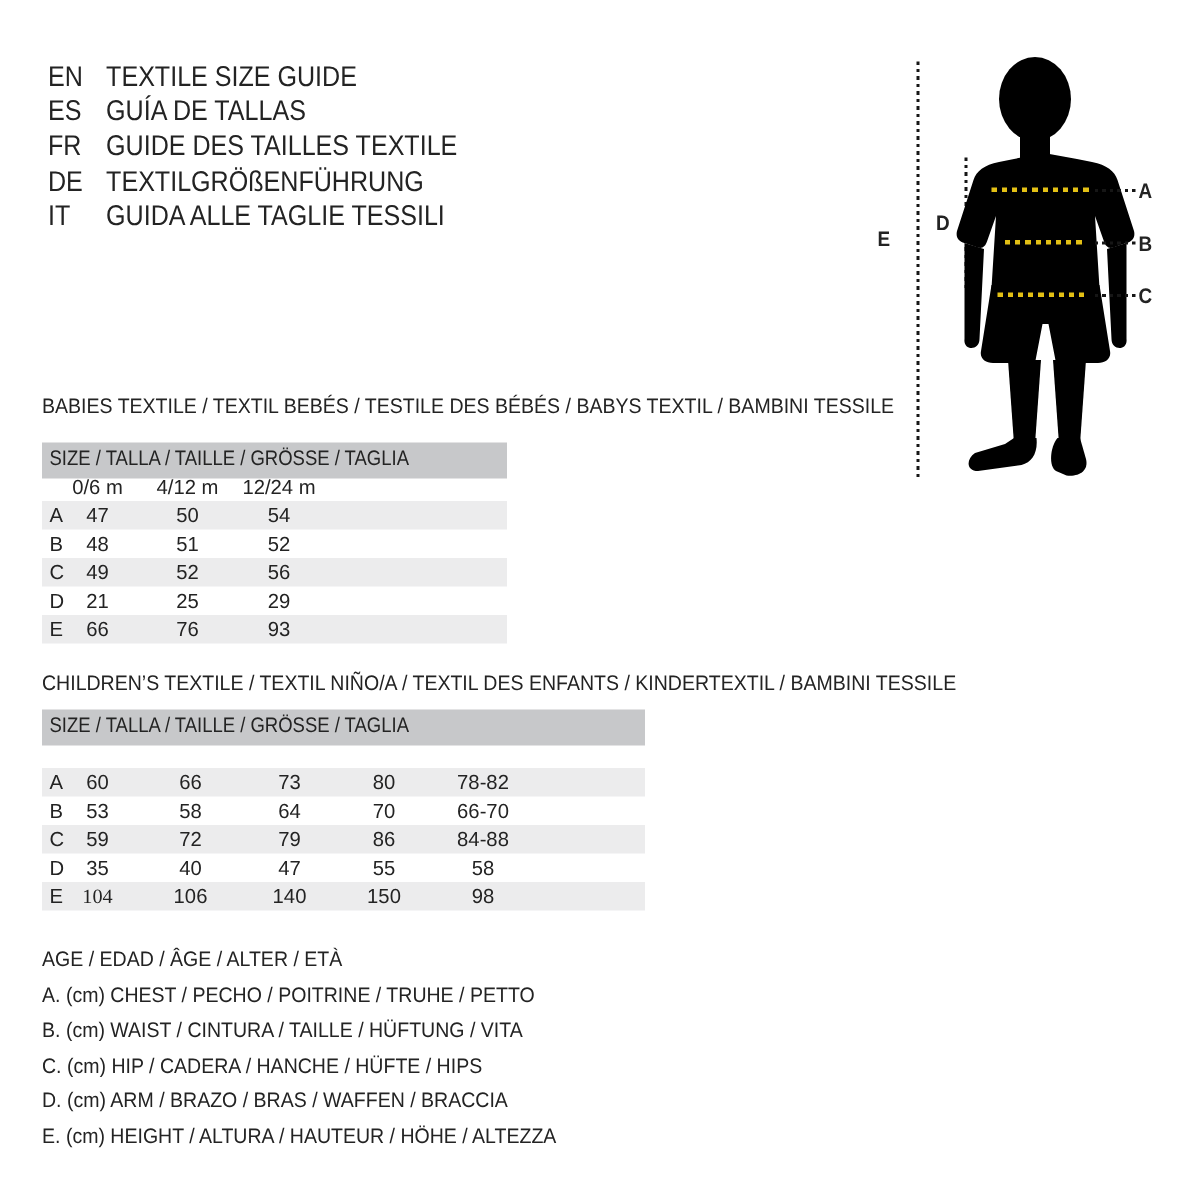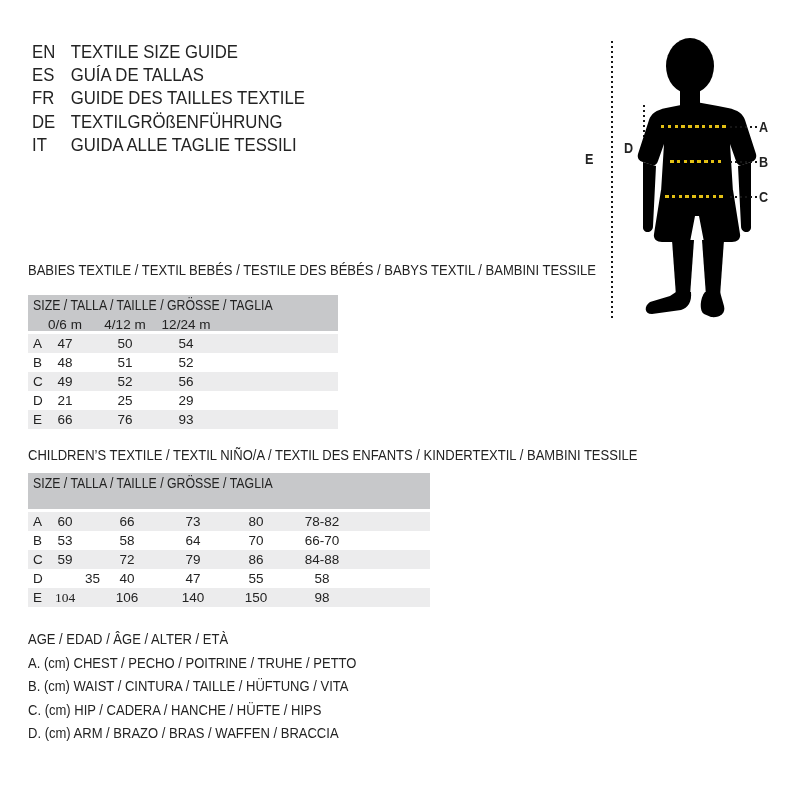--- a/index.html
+++ b/index.html
@@ -22,21 +22,21 @@
   .vdots { width:2px; background:repeating-linear-gradient(180deg, #161616 0 2.2px, transparent 2.2px 5px); }
   .hdots { height:2px; background:repeating-linear-gradient(90deg, #161616 0 2.2px, transparent 2.2px 5px); }
   .ydash { height:3px; background:repeating-linear-gradient(90deg, var(--yellow,#e3c015) 0 3.5px, transparent 3.5px 6.8px); }
   #silhouette * { fill:var(--sil,#000000); }
 
   
   .sec-title { font-size:14px; }
 
   
   .stable { font-size:13.5px; }
-  .size-bar { position:absolute; left:0; top:0; right:0; height:36px; background:var(--bar,#c7c8ca); line-height:20px; padding-left:5px; font-size:14px; }
+  .size-bar { position:absolute; left:0; top:0; right:0; height:24px; background:var(--bar,#c7c8ca); line-height:20px; padding-left:5px; font-size:14px; }
   .trow { position:absolute; left:0; right:0; height:19px; line-height:19px; }
   .trow.band { background:var(--band,#ececed); }
   .row-label { position:absolute; left:5px; }
   .tcell { position:absolute; width:70px; text-align:center; white-space:nowrap; }
 
   
   #legend { font-size:14px; }
   .legend-line { height:23.5px; line-height:23.5px; white-space:nowrap; }
 </style>
 </head>
@@ -150,21 +150,21 @@
       <div class="trow band" style="top: 77px;">
         <span class="row-label">C</span>
         <span class="tcell" style="left: 2px;">59</span>
         <span class="tcell" style="left: 64px;">72</span>
         <span class="tcell" style="left: 130px;">79</span>
         <span class="tcell" style="left: 193px;">86</span>
         <span class="tcell" style="left: 259px;">84-88</span>
       </div>
       <div class="trow" style="top: 96px;">
         <span class="row-label">D</span>
-        <span class="tcell" style="left: 2px; text-align: right;">35</span>
+        <span class="tcell" style="left: 2px;">35</span>
         <span class="tcell" style="left: 64px;">40</span>
         <span class="tcell" style="left: 130px;">47</span>
         <span class="tcell" style="left: 193px;">55</span>
         <span class="tcell" style="left: 259px;">58</span>
       </div>
       <div class="trow band" style="top: 115px;">
         <span class="row-label">E</span>
         <span class="tcell" style="left: 2px; font-family: Liberation Serif, serif;">104</span>
         <span class="tcell" style="left: 64px;">106</span>
         <span class="tcell" style="left: 130px;">140</span>
@@ -172,15 +172,16 @@
         <span class="tcell" style="left: 259px;">98</span>
       </div>
     </div>
 
   <div class="abs" id="legend" style="left:28px; top:628px;">
       <div class="legend-line"><span class="cond93">AGE / EDAD / ÂGE / ALTER / ETÀ</span></div>
       <div class="legend-line"><span class="cond93">A. (cm) CHEST / PECHO / POITRINE / TRUHE / PETTO</span></div>
       <div class="legend-line"><span class="cond93">B. (cm) WAIST / CINTURA / TAILLE / HÜFTUNG / VITA</span></div>
       <div class="legend-line"><span class="cond93">C. (cm) HIP / CADERA / HANCHE / HÜFTE / HIPS</span></div>
       <div class="legend-line"><span class="cond93">D. (cm) ARM / BRAZO / BRAS / WAFFEN / BRACCIA</span></div>
+      <div class="legend-line"><span class="cond93">E. (cm) HEIGHT / ALTURA / HAUTEUR / HÖHE / ALTEZZA</span></div>
     </div>
 
 </div>
 
 </body></html>

